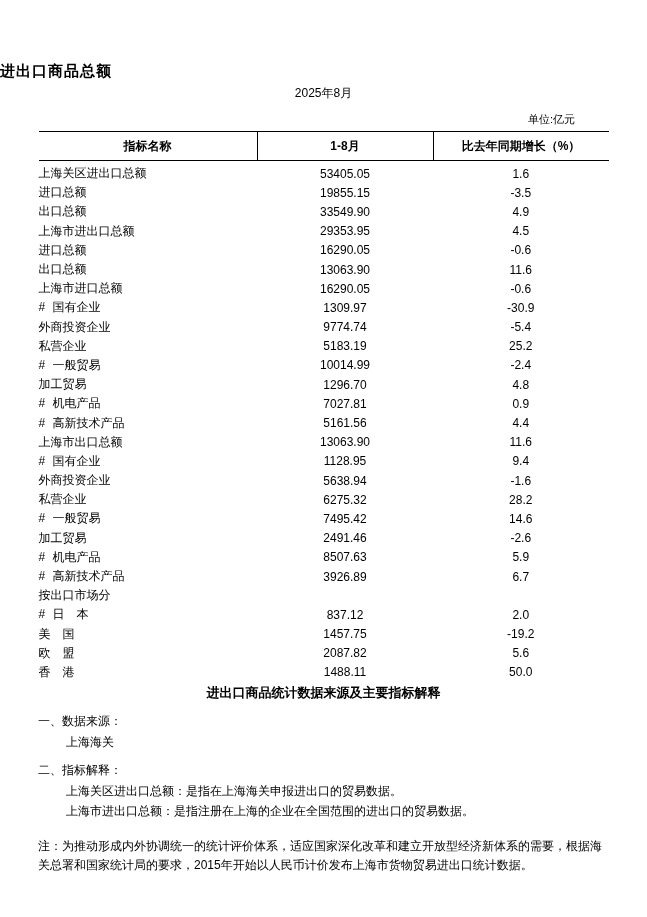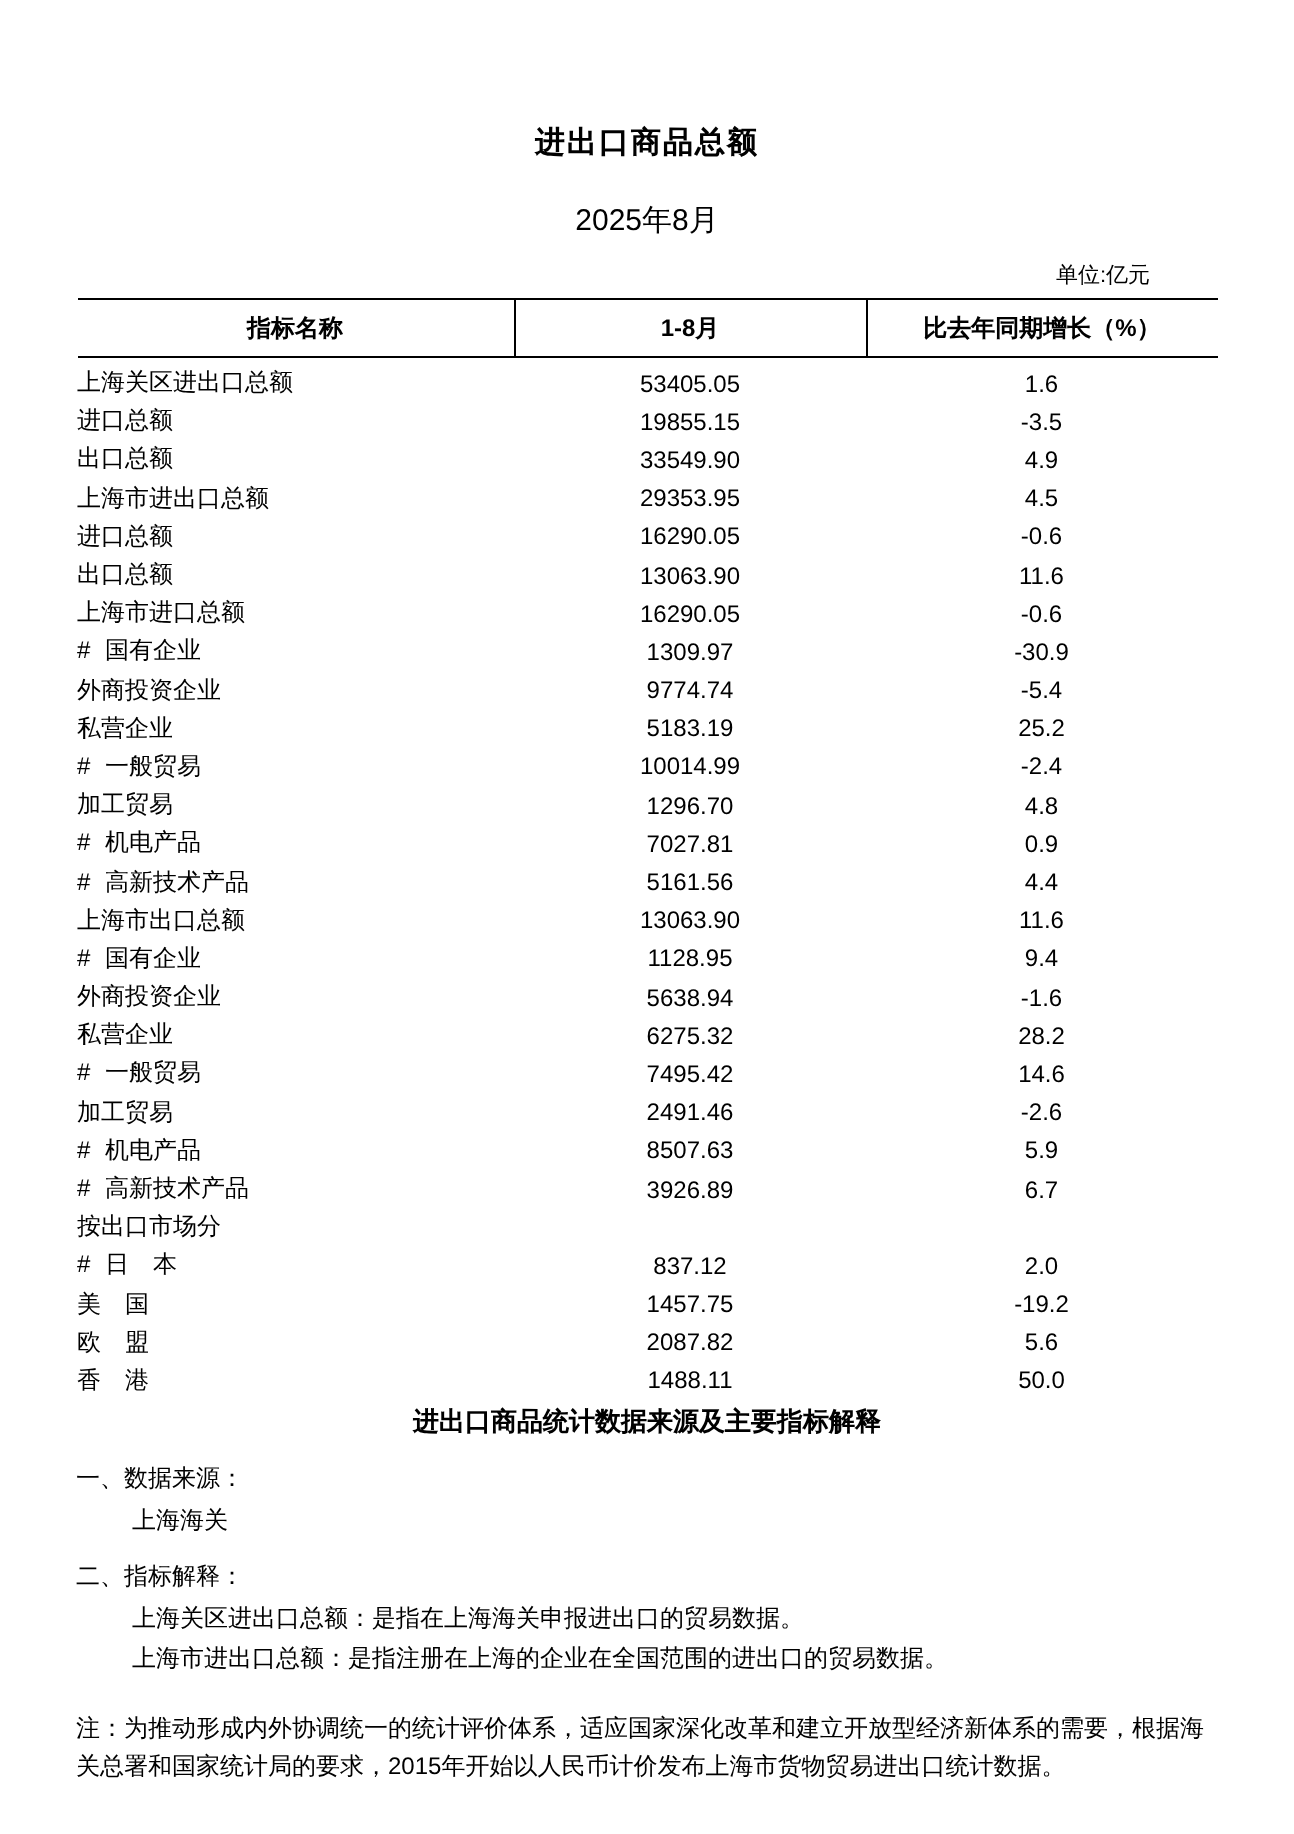--- a/index.html
+++ b/index.html
@@ -16,32 +16,32 @@
     overflow: hidden;
   }
   .page {
     width: 647px;
     height: 917px;
     padding: 0;
     box-sizing: border-box;
     position: relative;
   }
   .title {
-    text-align: center;
+    text-align: left;
     font-size: 15px;
     font-weight: bold;
     font-family: "Liberation Sans", "DejaVu Sans", sans-serif;
     margin-top: 62px;
     letter-spacing: 1px;
   }
   .subtitle {
     text-align: center;
-    font-size: 15px;
-    font-family: "Liberation Sans", "DejaVu Sans", sans-serif;
-    margin-top: 20px;
+    font-size: 12px;
+    font-family: "Liberation Sans", "DejaVu Sans", sans-serif;
+    margin-top: 4px;
   }
   .unit {
     text-align: right;
     font-size: 11px;
     font-family: "Liberation Sans", "DejaVu Sans", sans-serif;
     margin-top: 10px;
     padding-right: 72px;
   }
   table.maintable {
     border-collapse: collapse;

